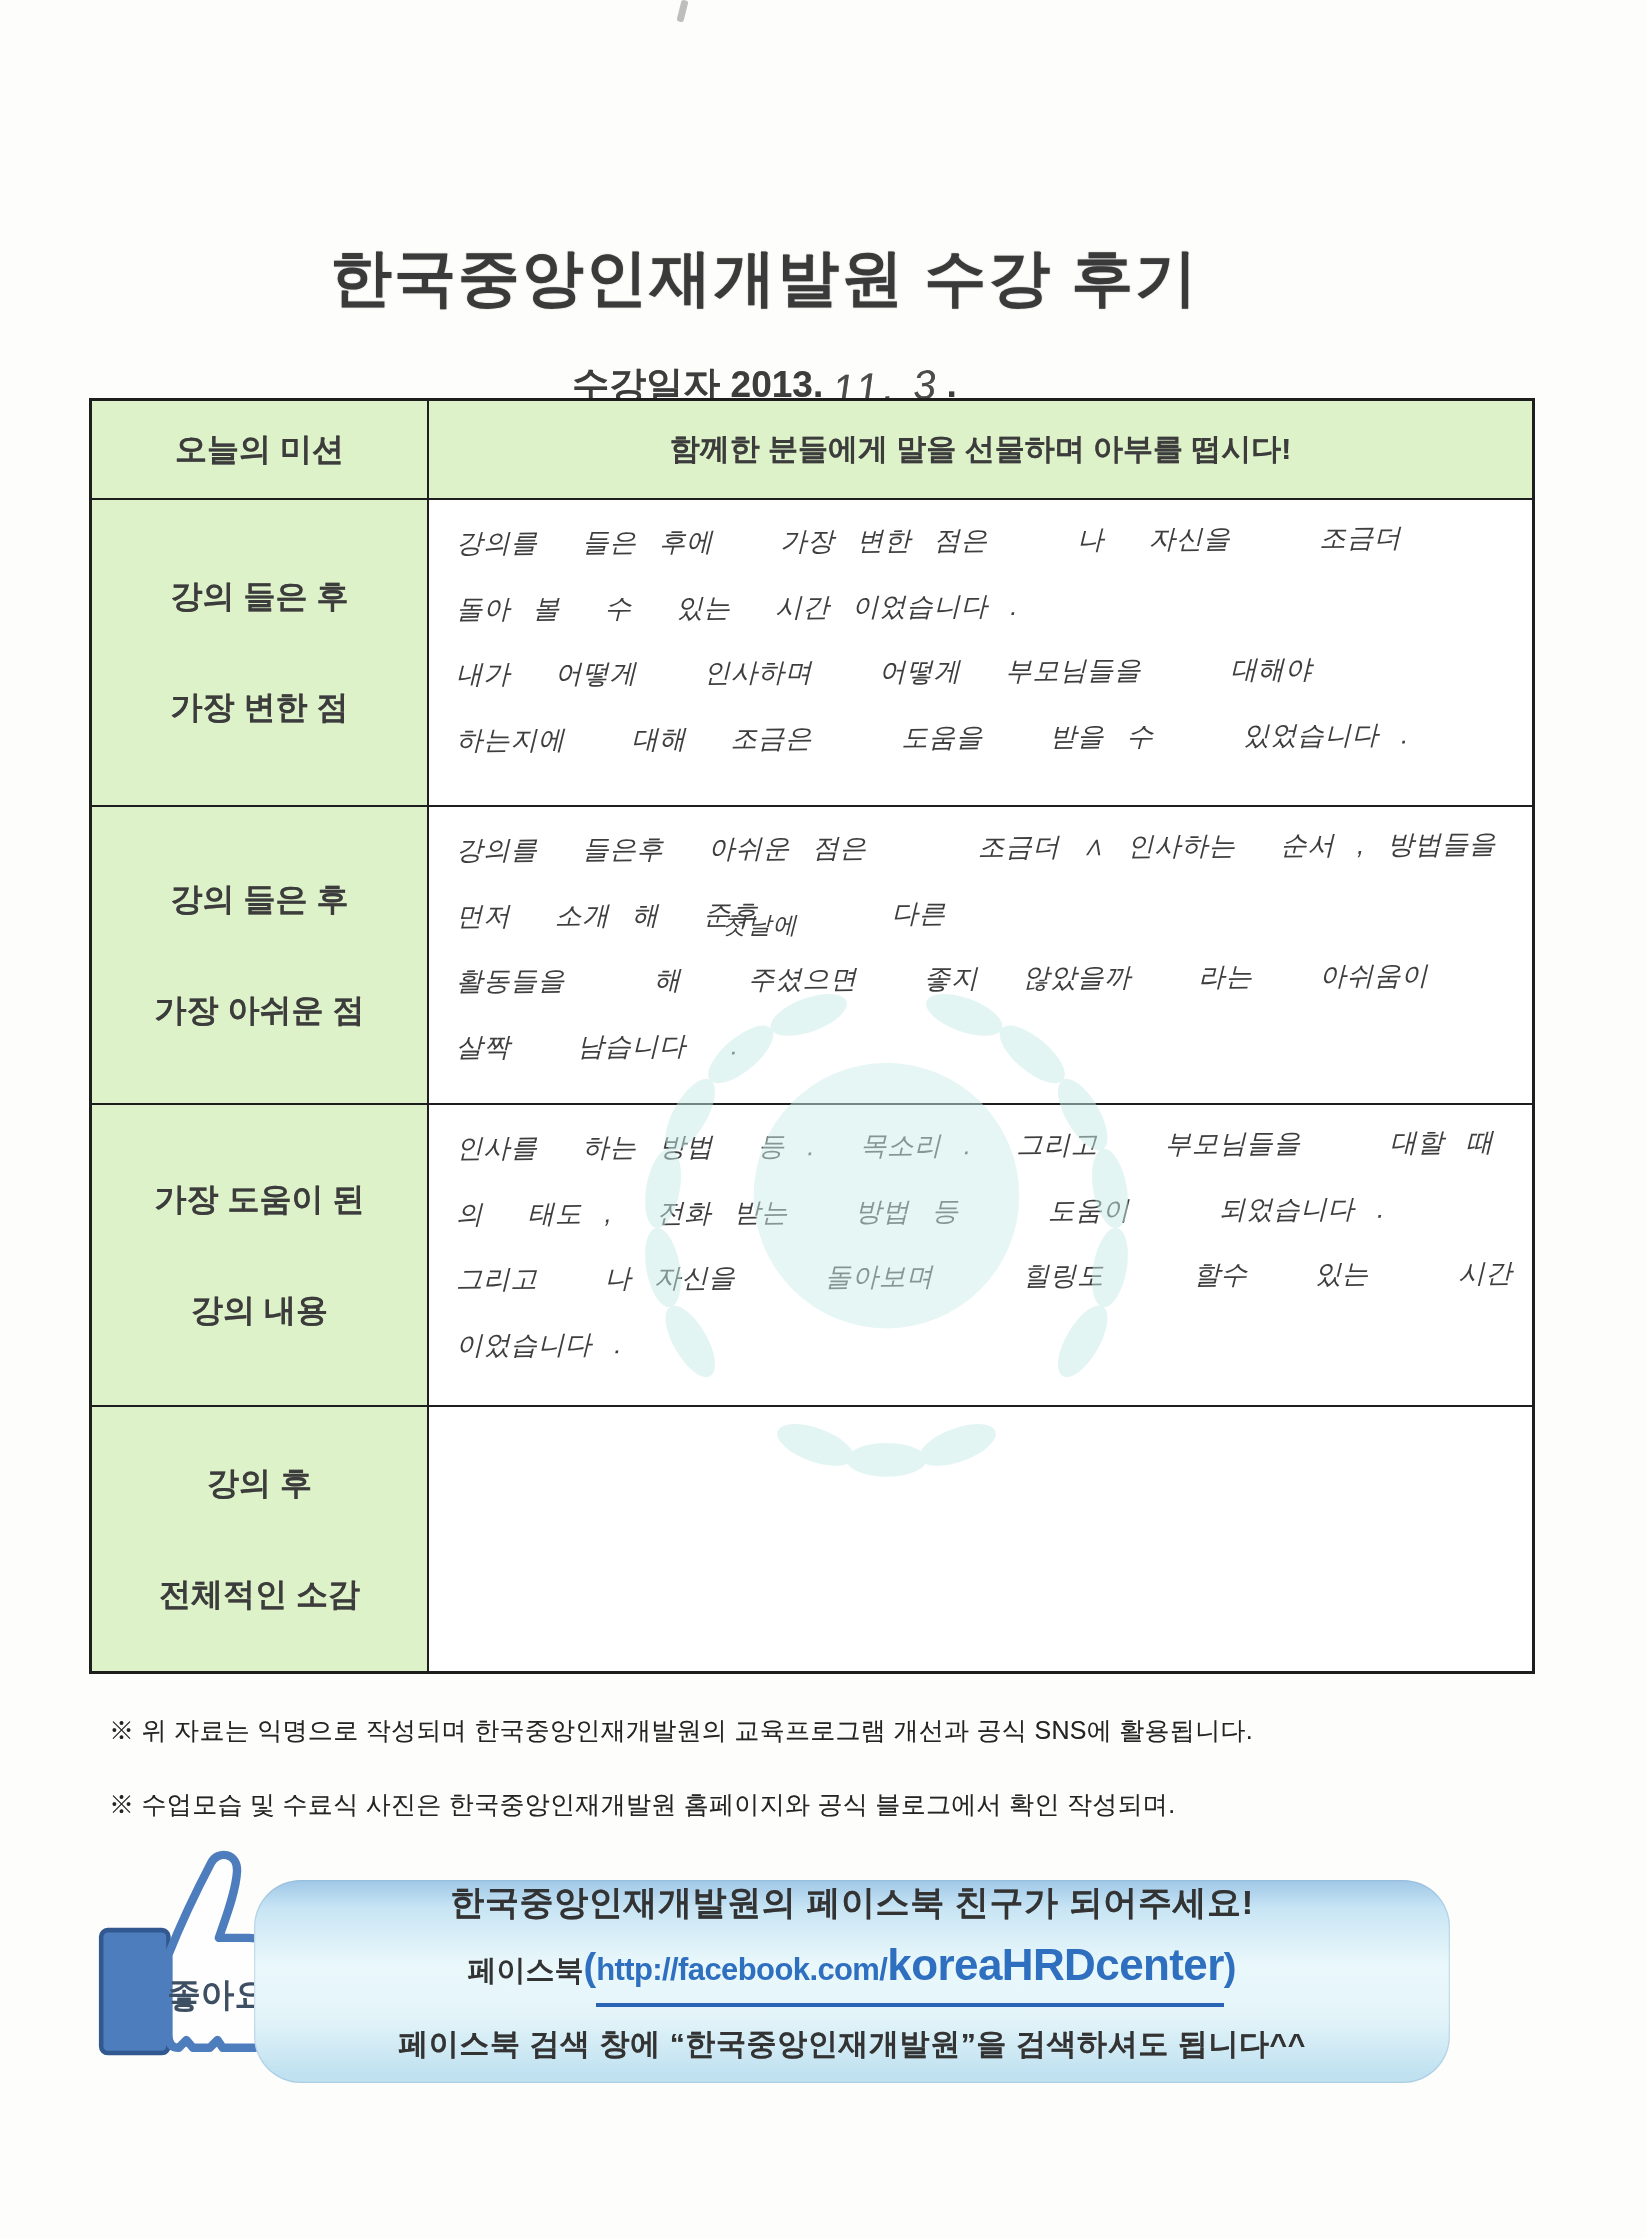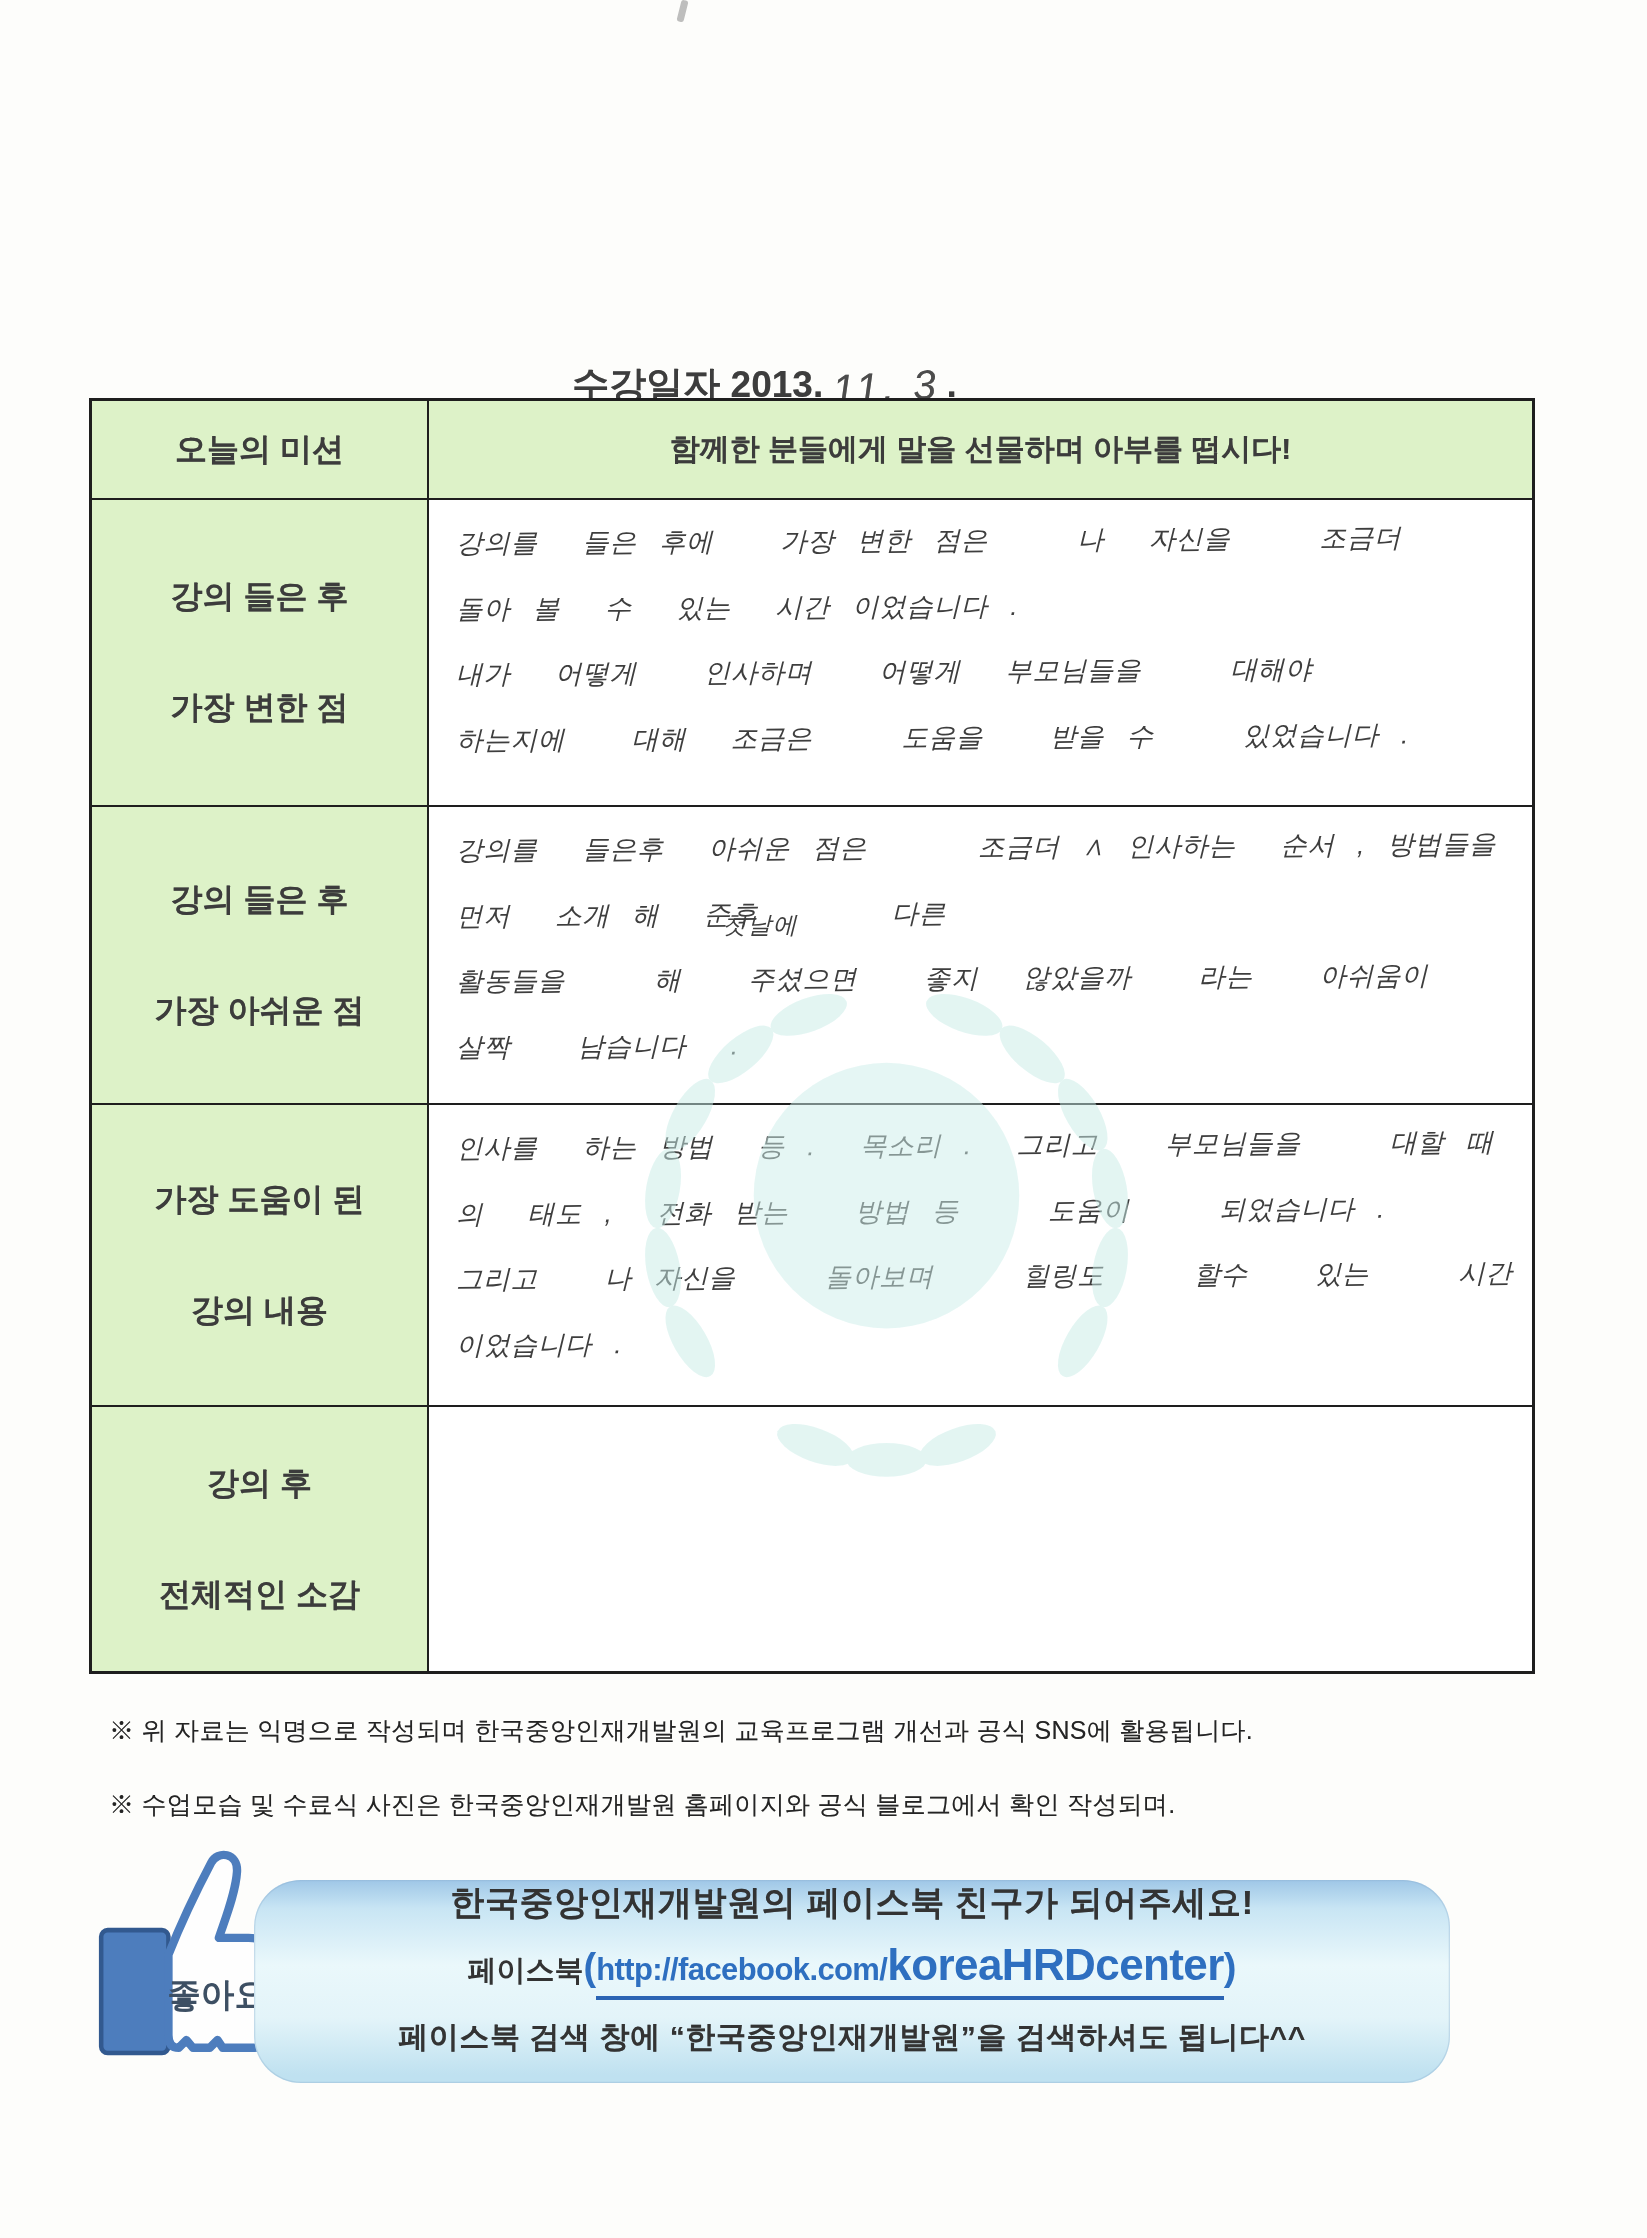--- a/index.html
+++ b/index.html
@@ -86,21 +86,21 @@
     margin-top:36px;
   }
   .fb-title{
     font-size:34px; font-weight:800; color:#333; letter-spacing:0.6px;
     text-shadow:0 0 0.6px rgba(40,40,40,.5);
   }
   .fb-url-line{ font-size:29px; font-weight:800; color:#333; display:flex; align-items:baseline; }
   .fb-paren{ color:#2e6fc0; font-size:38px; font-weight:800; }
   .fb-url{
     color:#2e6fc0; text-decoration:none; border-bottom:4.5px solid #2b64b4;
-    padding-bottom:9px; display:inline-block; line-height:1;
+    padding-bottom:16px; display:inline-block; line-height:1;
   }
   .fb-url .small{ font-size:31px; font-weight:700; letter-spacing:-0.6px; }
   .fb-url .big{ font-size:44px; font-weight:700; letter-spacing:-0.6px; }
   .fb-line3{
     font-size:30px; font-weight:800; color:#333; letter-spacing:0.6px;
     text-shadow:0 0 0.6px rgba(40,40,40,.45);
   }
   
   .like-thumb{ position:absolute; left:96px; top:1846px; }
   
@@ -111,20 +111,21 @@
   }
   .seg-red{ color:#e4576c; }
 </style>
 </head>
 <body>
 
 <div class="page">
 
   <div class="scan-mark"></div>
 
+  <div class="doc-title">한국중앙인재개발원 수강 후기</div>
 
   <div class="doc-subtitle">
     <span>수강일자 2013.</span><span class="hand-date">11. 3</span><span>.</span>
   </div>
 
   <div class="review-table">
 
     <div class="t-row r0">
       <div class="t-label">
         <div>오늘의 미션</div>

